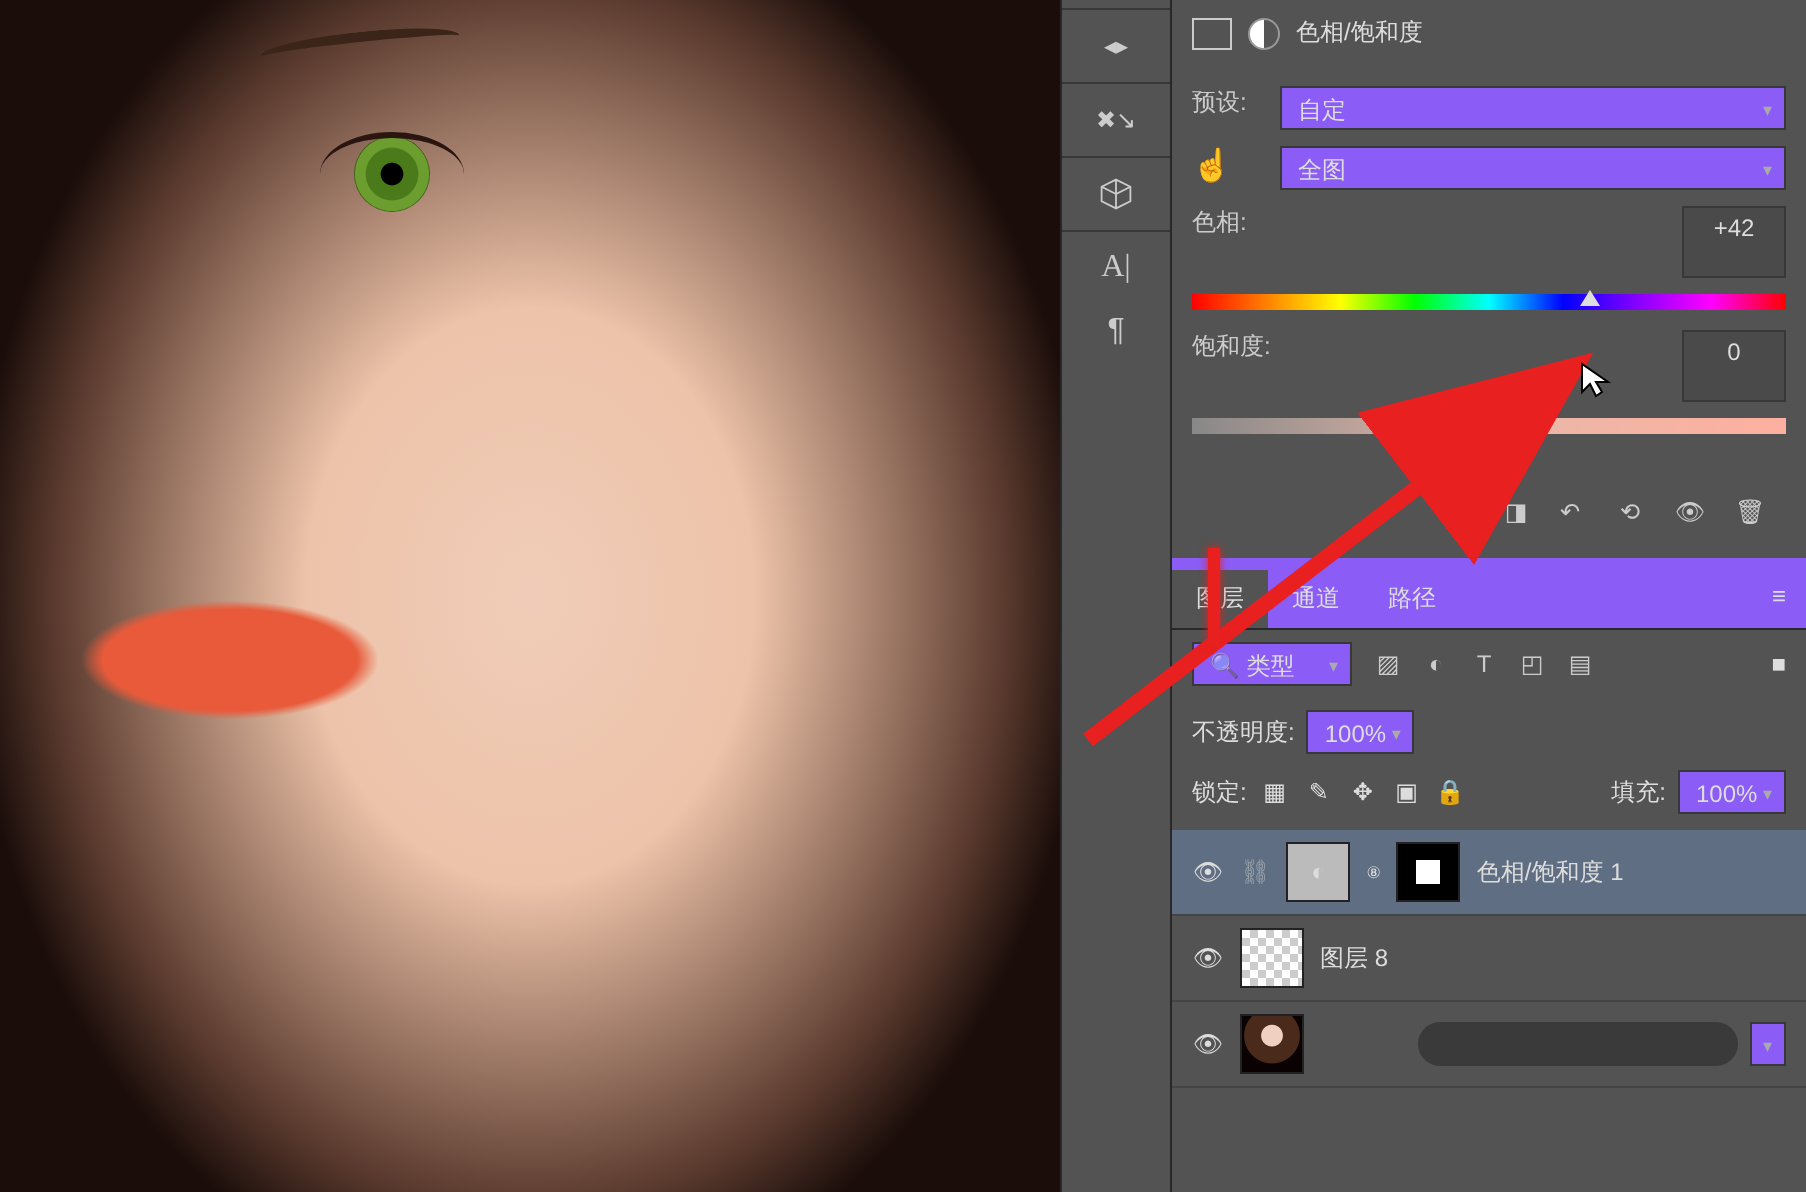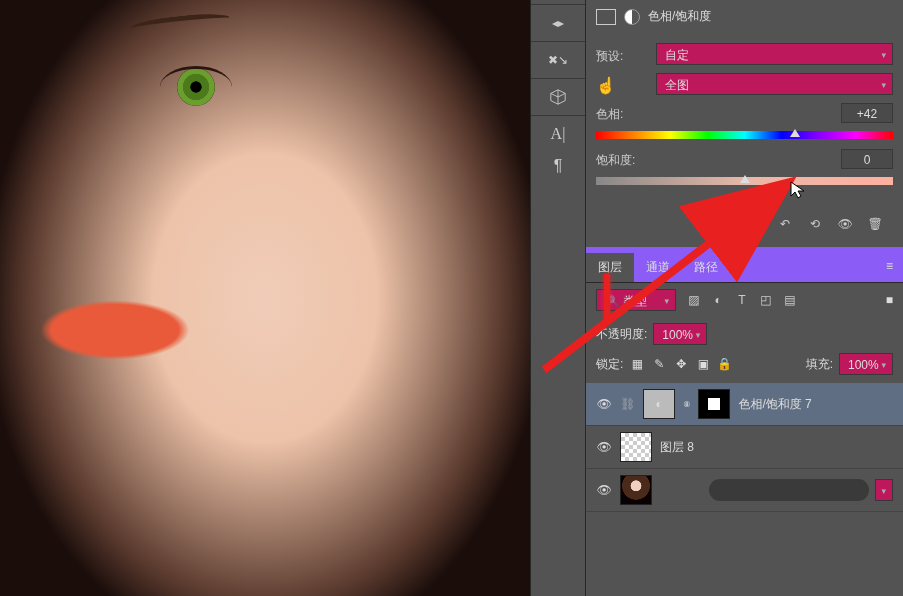--- a/index.html
+++ b/index.html
@@ -14,25 +14,25 @@
 .brow.l{left:130px;transform:rotate(-6deg)}
 .lips{position:absolute;top:300px;left:40px;width:150px;height:60px;background:radial-gradient(ellipse,#e85a3a 0 60%,transparent 70%);border-radius:50%}
 .toolstrip{width:56px;height:596px;background:#535353;display:flex;flex-direction:column;align-items:center;gap:4px;padding-top:4px;border-left:1px solid #282828;border-right:1px solid #282828}
 .toolstrip .sep{width:100%;height:1px;background:#383838}
 .toolstrip .ico{width:32px;height:28px;display:flex;align-items:center;justify-content:center;cursor:pointer;color:#ccc}
 .panels{flex:1;display:flex;flex-direction:column;background:#535353}
 .adjust-panel{padding:6px 10px 10px 10px;border-bottom:6px solid #8b5cf6}
 .adj-head{display:flex;align-items:center;gap:8px;padding:2px 0 10px 0}
 .adj-head .btn{width:20px;height:16px;border:1px solid #ccc;cursor:pointer}
 .adj-head .mask{width:16px;height:16px;border-radius:50%;background:linear-gradient(90deg,#fff 50%,#555 50%);border:1px solid #999;cursor:pointer}
-.row{display:flex;align-items:flex-end;gap:16px;margin:8px 0}
+.row{display:flex;align-items:flex-start;gap:0;margin:8px 0}
 .label{width:44px;color:#ccc}
-.select{flex:1;background:#be185d;border:1px solid #383838;height:22px;line-height:22px;padding:0 8px;position:relative;cursor:pointer}
+.select{flex:1;background:#8b5cf6;border:1px solid #383838;height:22px;line-height:22px;padding:0 8px;position:relative;cursor:pointer}
 .select:after{content:"▾";position:absolute;right:6px;color:#aaa;font-size:9px}
-.numbox{width:52px;background:#4a4a4a;border:1px solid #383838;height:20px;text-align:center;line-height:20px}
+.numbox{width:52px;background:#4a4a4a;border:1px solid #383838;height:36px;text-align:center;line-height:20px}
 .slider{height:8px;margin:4px 0 10px 0;position:relative}
 .hue-grad{height:8px;background:linear-gradient(90deg,#f00,#ff8000,#ff0,#0f0,#0ff,#00f,#80f,#f0f,#f00)}
 .sat-grad{height:8px;background:linear-gradient(90deg,#888,#e8b8a8,#ffb0a0)}
 .thumb{position:absolute;top:-2px;width:0;height:0;border-left:5px solid transparent;border-right:5px solid transparent;border-bottom:8px solid #ddd;transform:translateX(-50%);cursor:pointer}
 .iconrow{display:flex;justify-content:flex-end;gap:10px;padding:4px 8px}
 .iconrow .ic{width:20px;height:18px;display:flex;align-items:center;justify-content:center;cursor:pointer;color:#ccc}
 .tabs{display:flex;background:#8b5cf6;border-bottom:1px solid #282828}
 .tab{padding:6px 12px;cursor:pointer}
 .tab.active{background:#535353}
 .menu-ico{margin-left:auto;padding:6px 10px;cursor:pointer}
@@ -173,21 +173,21 @@
 
   <div class="layers">
     <div class="layer sel">
       <span class="vis">👁</span>
       <span class="ic" style="opacity:.5">⛓</span>
       <div class="thumb-box" style="background:#bbb;display:flex;align-items:center;justify-content:center">◐</div>
       <span class="ic" style="font-size:8px">⑧</span>
       <div class="thumb-box mask">
           <span></span>
         </div>
-      <span>色相/饱和度 7</span>
+      <span>色相/饱和度 1</span>
     </div>
     <div class="layer">
       <span class="vis">👁</span>
       <div class="thumb-box checker"></div>
       <span>图层 8</span>
     </div>
     <div class="layer" style="position:relative">
       <span class="vis">👁</span>
       <div class="thumb-box mugshot">
           <div></div>

